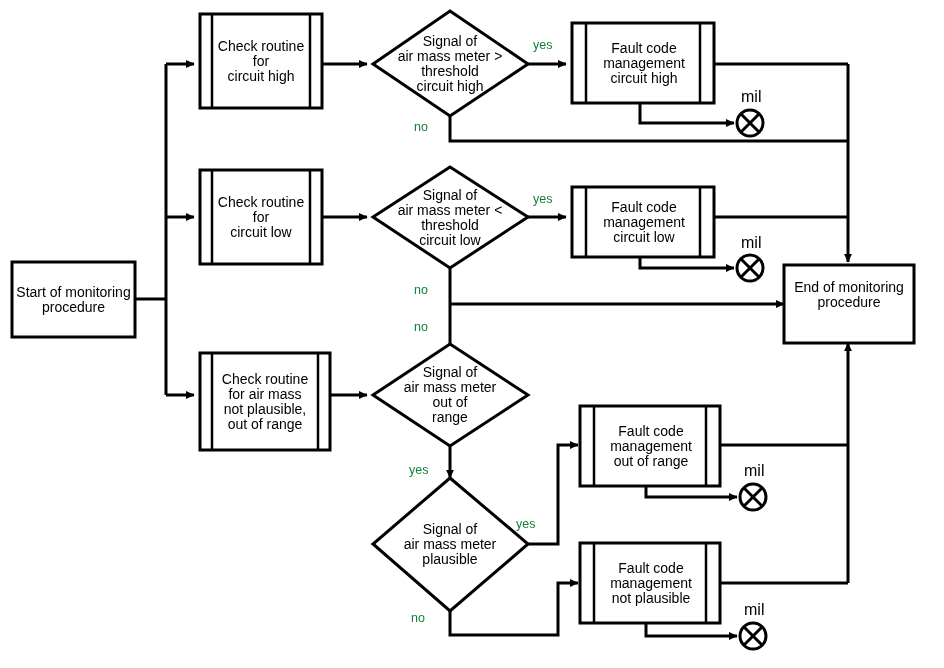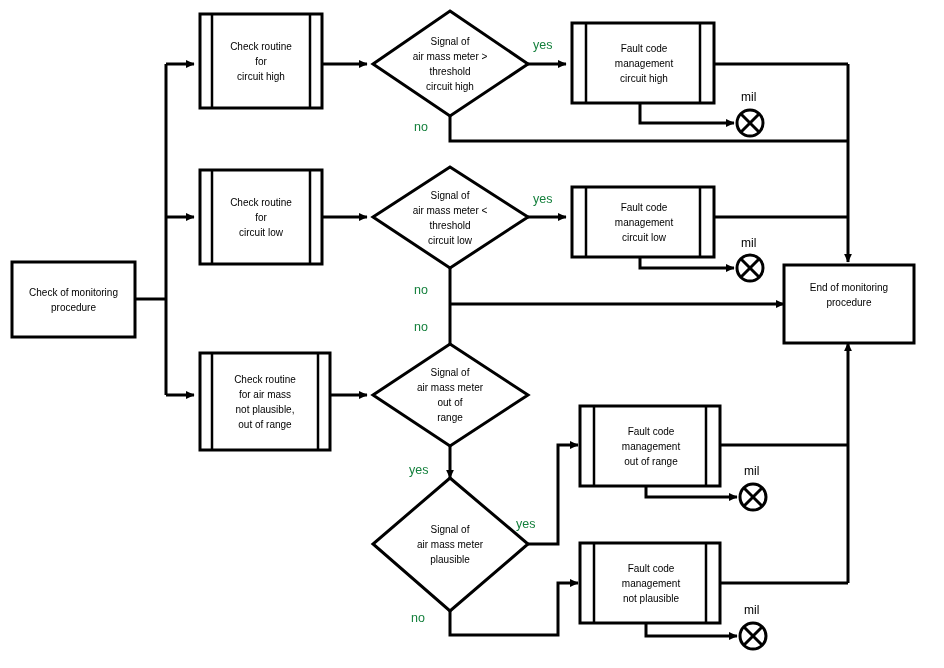--- a/index.html
+++ b/index.html
@@ -49,41 +49,41 @@
   }
   .lamp-cross {
     stroke: #000000;
     stroke-width: 3;
     fill: none;
   }
   .node-text {
     position: absolute;
     text-align: center;
     font-family: "Liberation Sans", sans-serif;
-    font-size: 10px;
+    font-size: 14px;
     line-height: 15px;
     color: #000000;
     white-space: pre-line;
     display: flex;
     align-items: center;
     justify-content: center;
     pointer-events: none;
   }
   .edge-label {
     position: absolute;
     font-family: "Liberation Sans", sans-serif;
     font-size: 12.5px;
     line-height: 14px;
     color: #15803d;
     white-space: nowrap;
   }
   .lamp-label {
     position: absolute;
     font-family: "Liberation Sans", sans-serif;
-    font-size: 12px;
+    font-size: 16px;
     line-height: 14px;
     color: #000000;
     white-space: nowrap;
   }
 </style>
 </head>
 <body>
 
 <div id="canvas">
 
@@ -200,21 +200,21 @@
       <line class="lamp-cross" x1="744" y1="488" x2="762" y2="506"></line>
       <line class="lamp-cross" x1="762" y1="488" x2="744" y2="506"></line>
     </g>
     <g>
       <circle class="lamp" cx="753" cy="636" r="13"></circle>
       <line class="lamp-cross" x1="744" y1="627" x2="762" y2="645"></line>
       <line class="lamp-cross" x1="762" y1="627" x2="744" y2="645"></line>
     </g>
   </svg>
 
-  <div class="node-text" style="left:14px; top:264px; width:119px; height:71px;">Check of monitoring
+  <div class="node-text" style="left:14px; top:264px; width:119px; height:71px;">Start of monitoring
 procedure</div>
 
   <div class="node-text" style="left:214px; top:16px; width:94px; height:90px;">Check routine
 for
 circuit high</div>
 
   <div class="node-text" style="left:214px; top:172px; width:94px; height:90px;">Check routine
 for
 circuit low</div>
 

